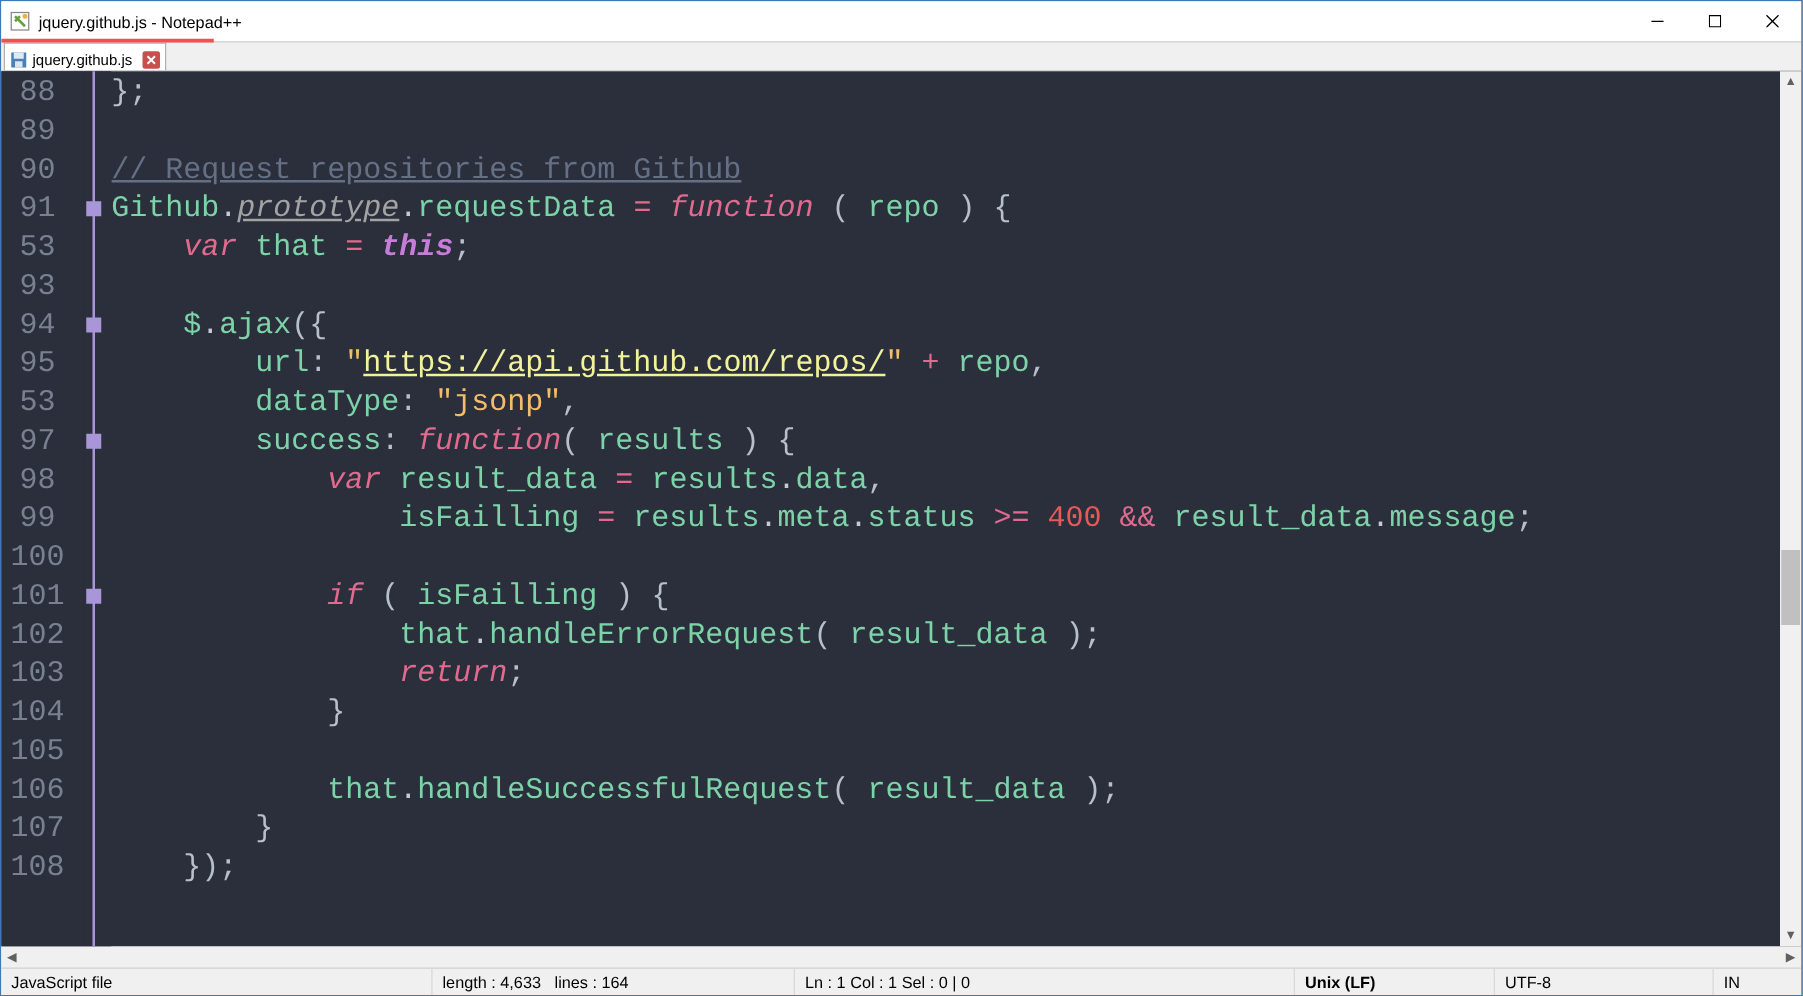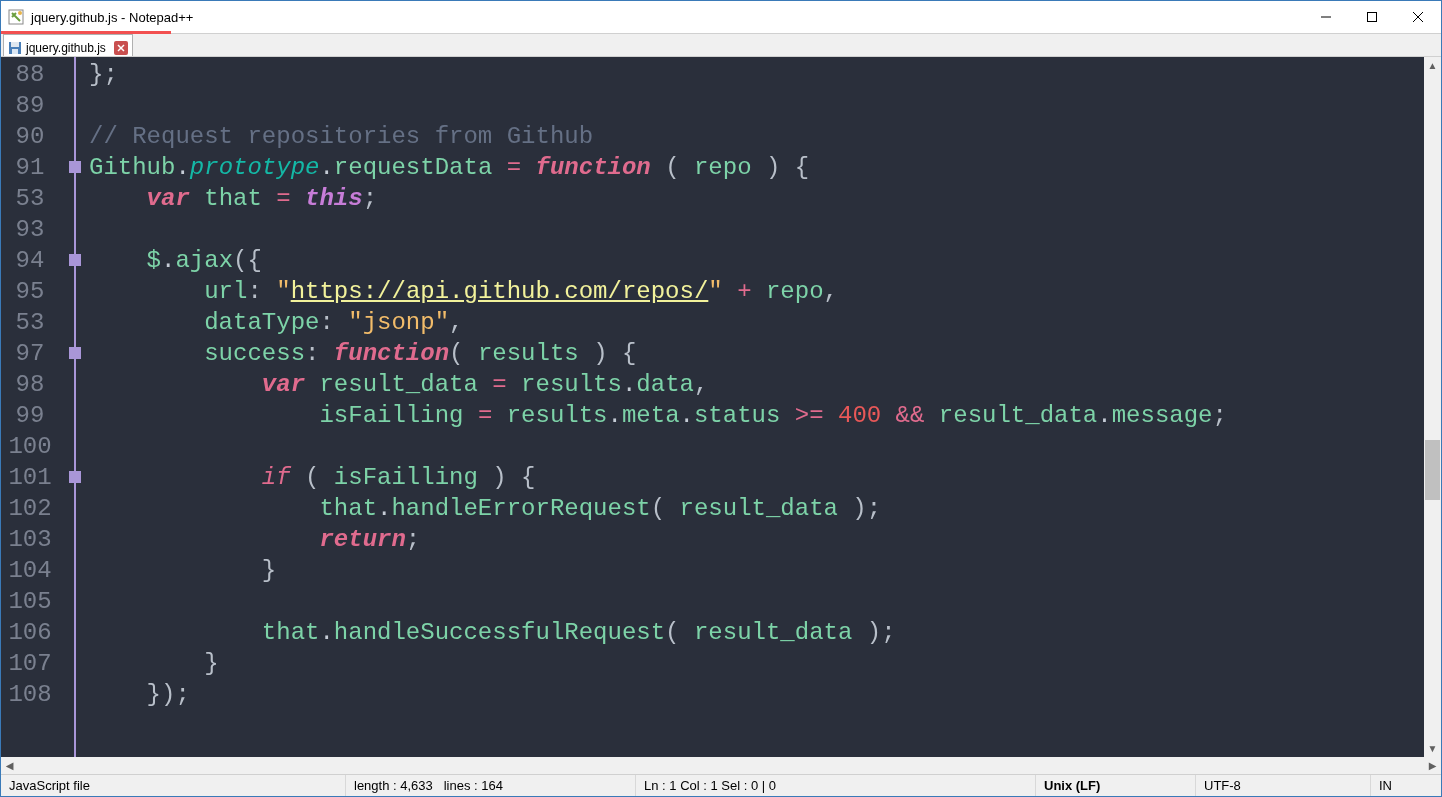--- a/index.html
+++ b/index.html
@@ -118,26 +118,26 @@
   font-size: 24px;
   line-height: 31px;
   color: #c5ccd6;
   white-space: pre;
   padding-top: 2px;
   overflow: hidden;
 }
 .code .row { height: 31px; }
 
 .c-punc { color: #b8bfc9; }
-.c-comment { color: #657085; }
+.c-comment { color: #657085; text-decoration: underline; }
 .c-ident { color: #7dd3a8; }
-.c-prop { color: #14b8a6; font-style: italic; }
+.c-prop { color: #a3a3a3; font-style: italic; text-decoration: underline; }
 .c-dot { color: #c5ccd6; }
 .c-op { color: #e06b8e; }
-.c-kw { color: #e06b8e; font-style: italic; font-weight: bold; }
+.c-kw { color: #e06b8e; font-style: italic; font-weight: normal; }
 .c-kwp { color: #e06b8e; font-style: italic; }
 .c-this { color: #c77dd8; font-style: italic; font-weight: bold; }
 .c-str { color: #f2bc6a; }
 .c-url { color: #f2f29b; text-decoration: underline; }
 .c-num { color: #e85858; }
 .c-dollar { color: #7dd3a8; }
 
 .vscroll {
   width: 17px;
   background: #f0f0f0;

